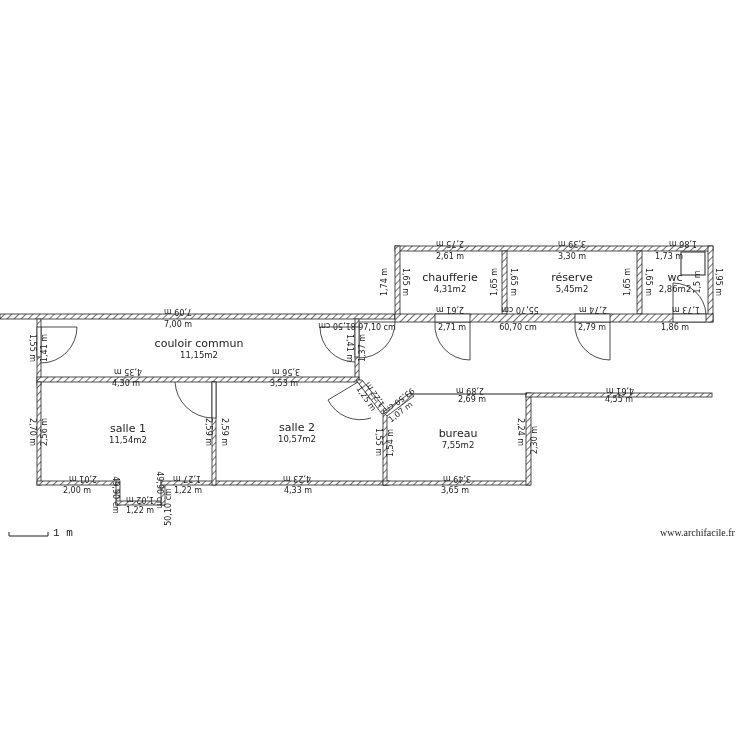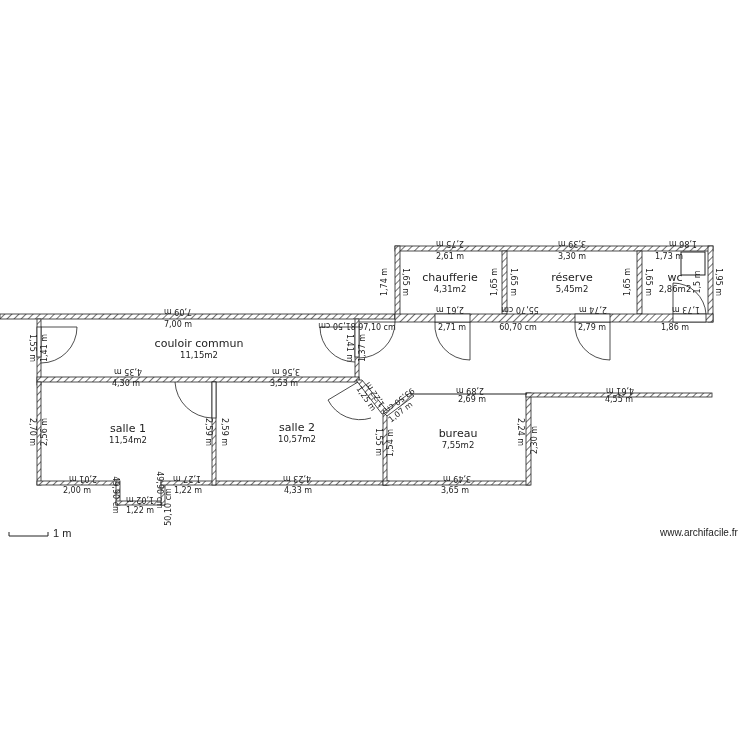--- a/index.html
+++ b/index.html
@@ -2,22 +2,22 @@
 <html><head>
 <meta charset="utf-8">
 <style>
   html, body { margin:0; padding:0; background:#ffffff; }
   body { width:750px; height:750px; position:relative; overflow:hidden; font-family:"DejaVu Sans", sans-serif; }
   #plan { position:absolute; left:0; top:0; }
   .lbl { font-family:"DejaVu Sans", sans-serif; fill:#222; }
   .room-name { font-size:11px; }
   .room-area { font-size:8.5px; }
   .dim { font-size:8px; }
-  .url { position:absolute; left:660px; top:527px; font-family:Liberation Sans, sans-serif; font-size:10px; color:#222; }
-  .scale-label { position:absolute; left:53px; top:527px; font-family:Liberation Sans, sans-serif; font-size:11px; color:#222; }
+  .url { position:absolute; left:660px; top:527px; font-family:Liberation Serif, serif; font-size:10px; color:#222; }
+  .scale-label { position:absolute; left:53px; top:527px; font-family:Liberation Mono, monospace; font-size:11px; color:#222; }
 </style>
 </head>
 <body>
 
 <svg id="plan" width="750" height="750" viewBox="0 0 750 750" xmlns="http://www.w3.org/2000/svg">
   <defs>
     <pattern id="hatch" patternUnits="userSpaceOnUse" width="5" height="5" patternTransform="rotate(45)">
       <rect width="5" height="5" fill="#ffffff"></rect>
       <line x1="0" y1="0" x2="0" y2="5" stroke="#333" stroke-width="1.4"></line>
     </pattern>

